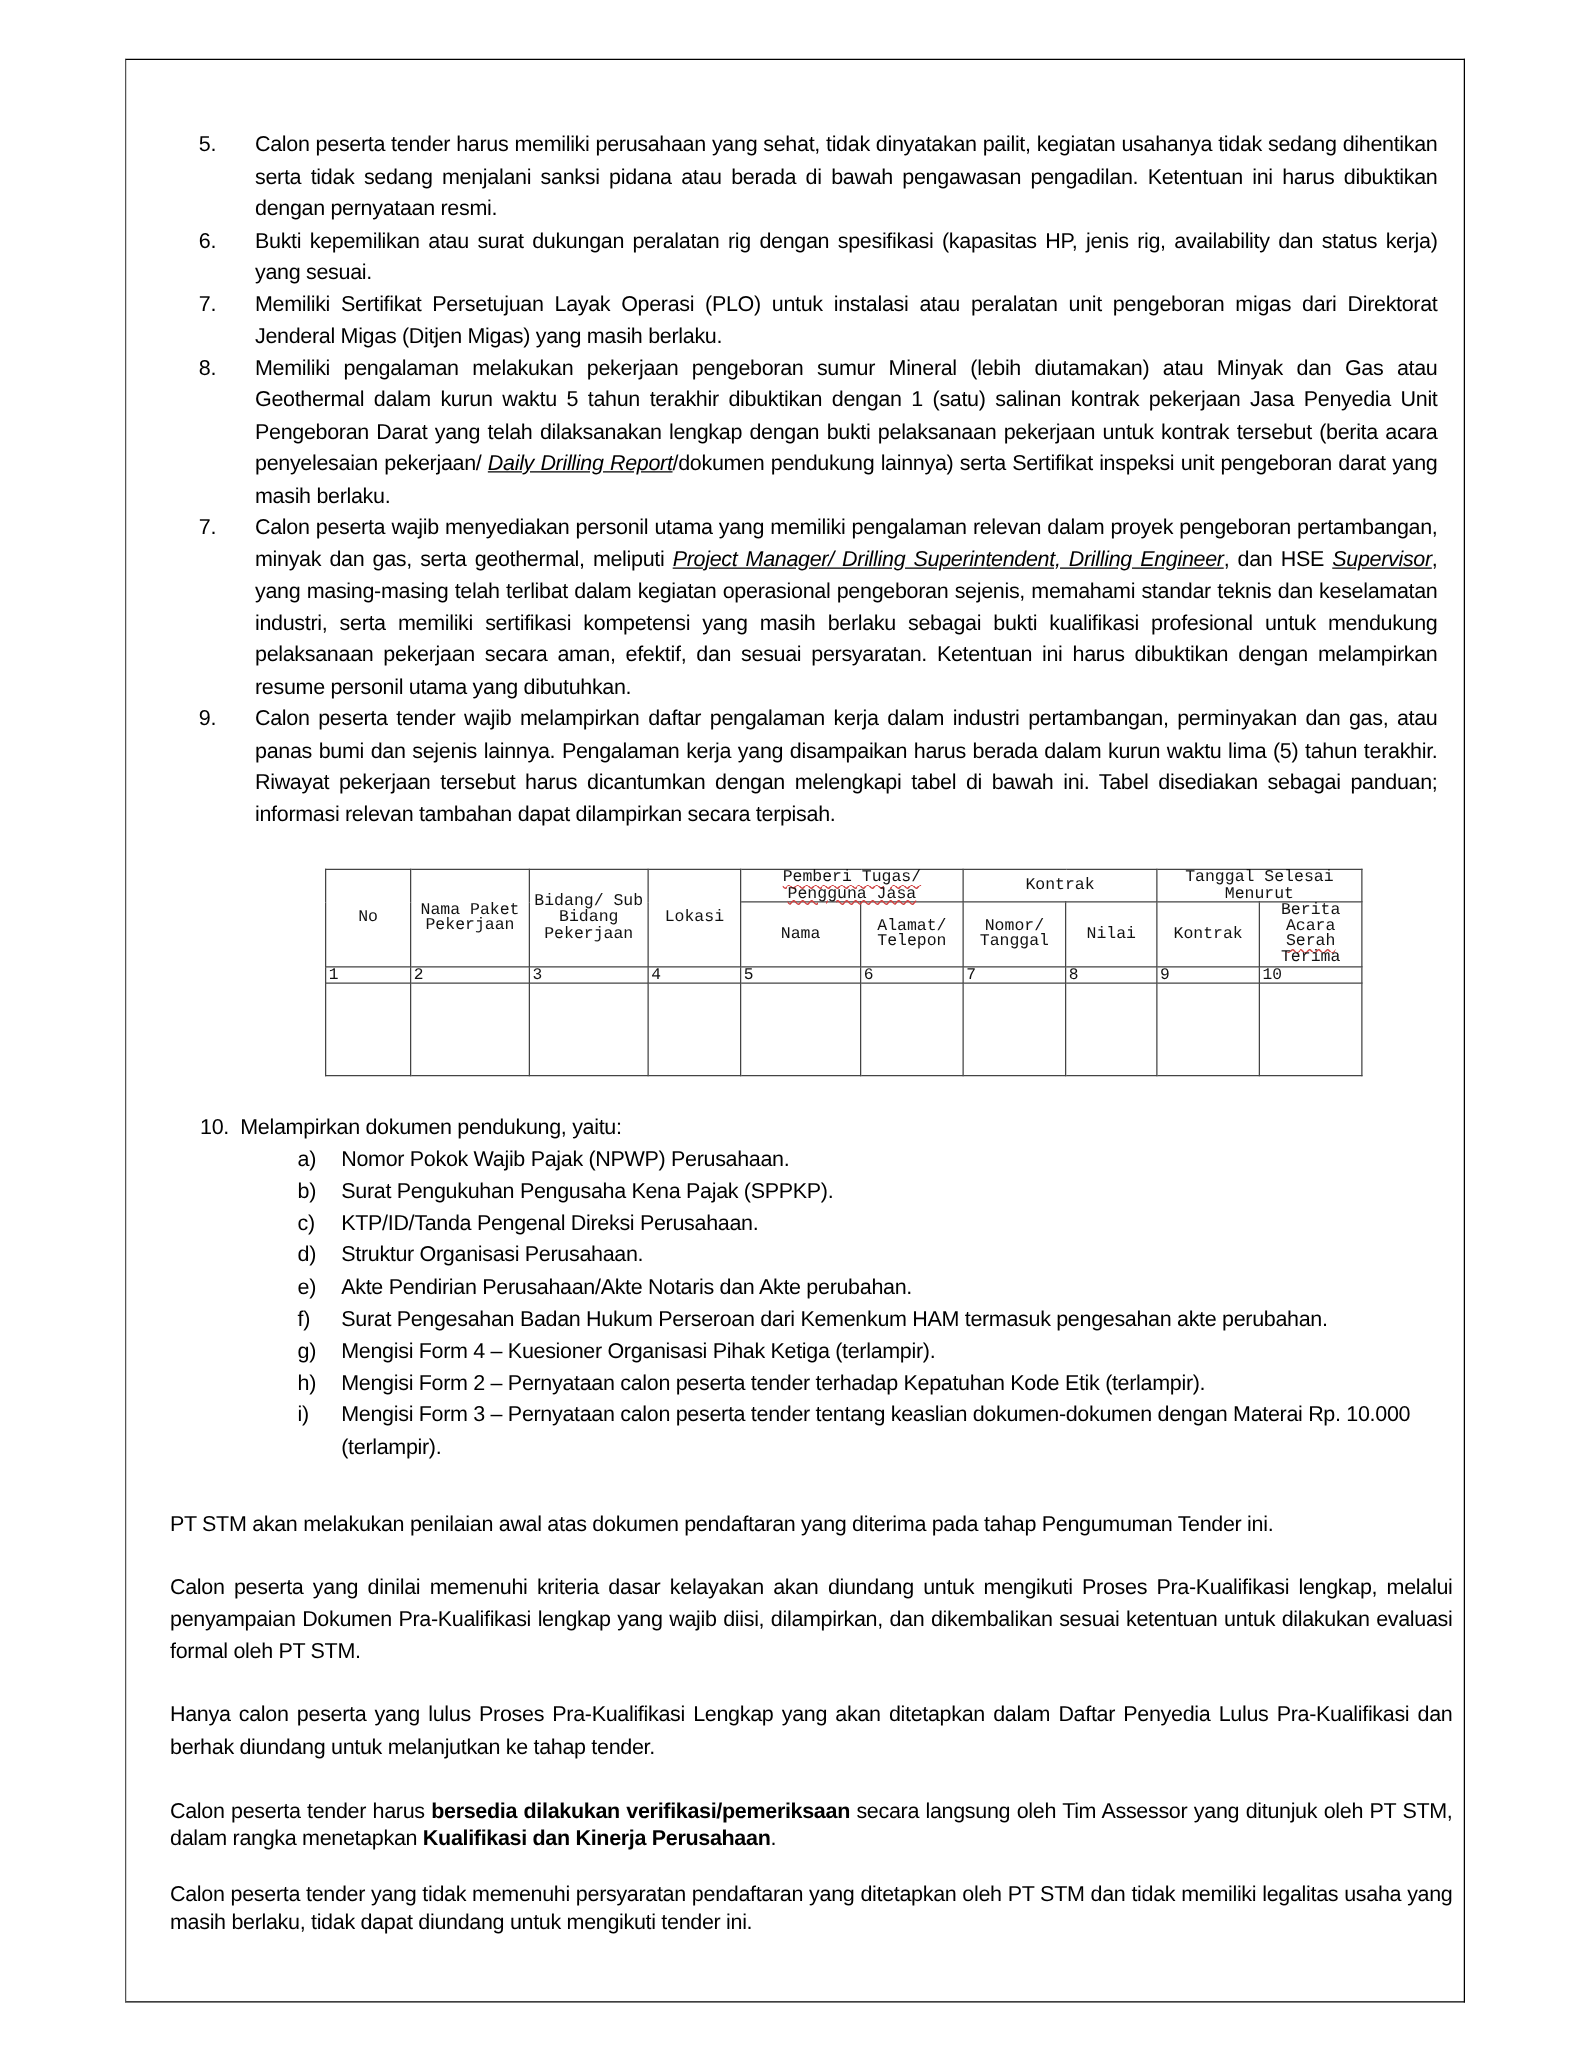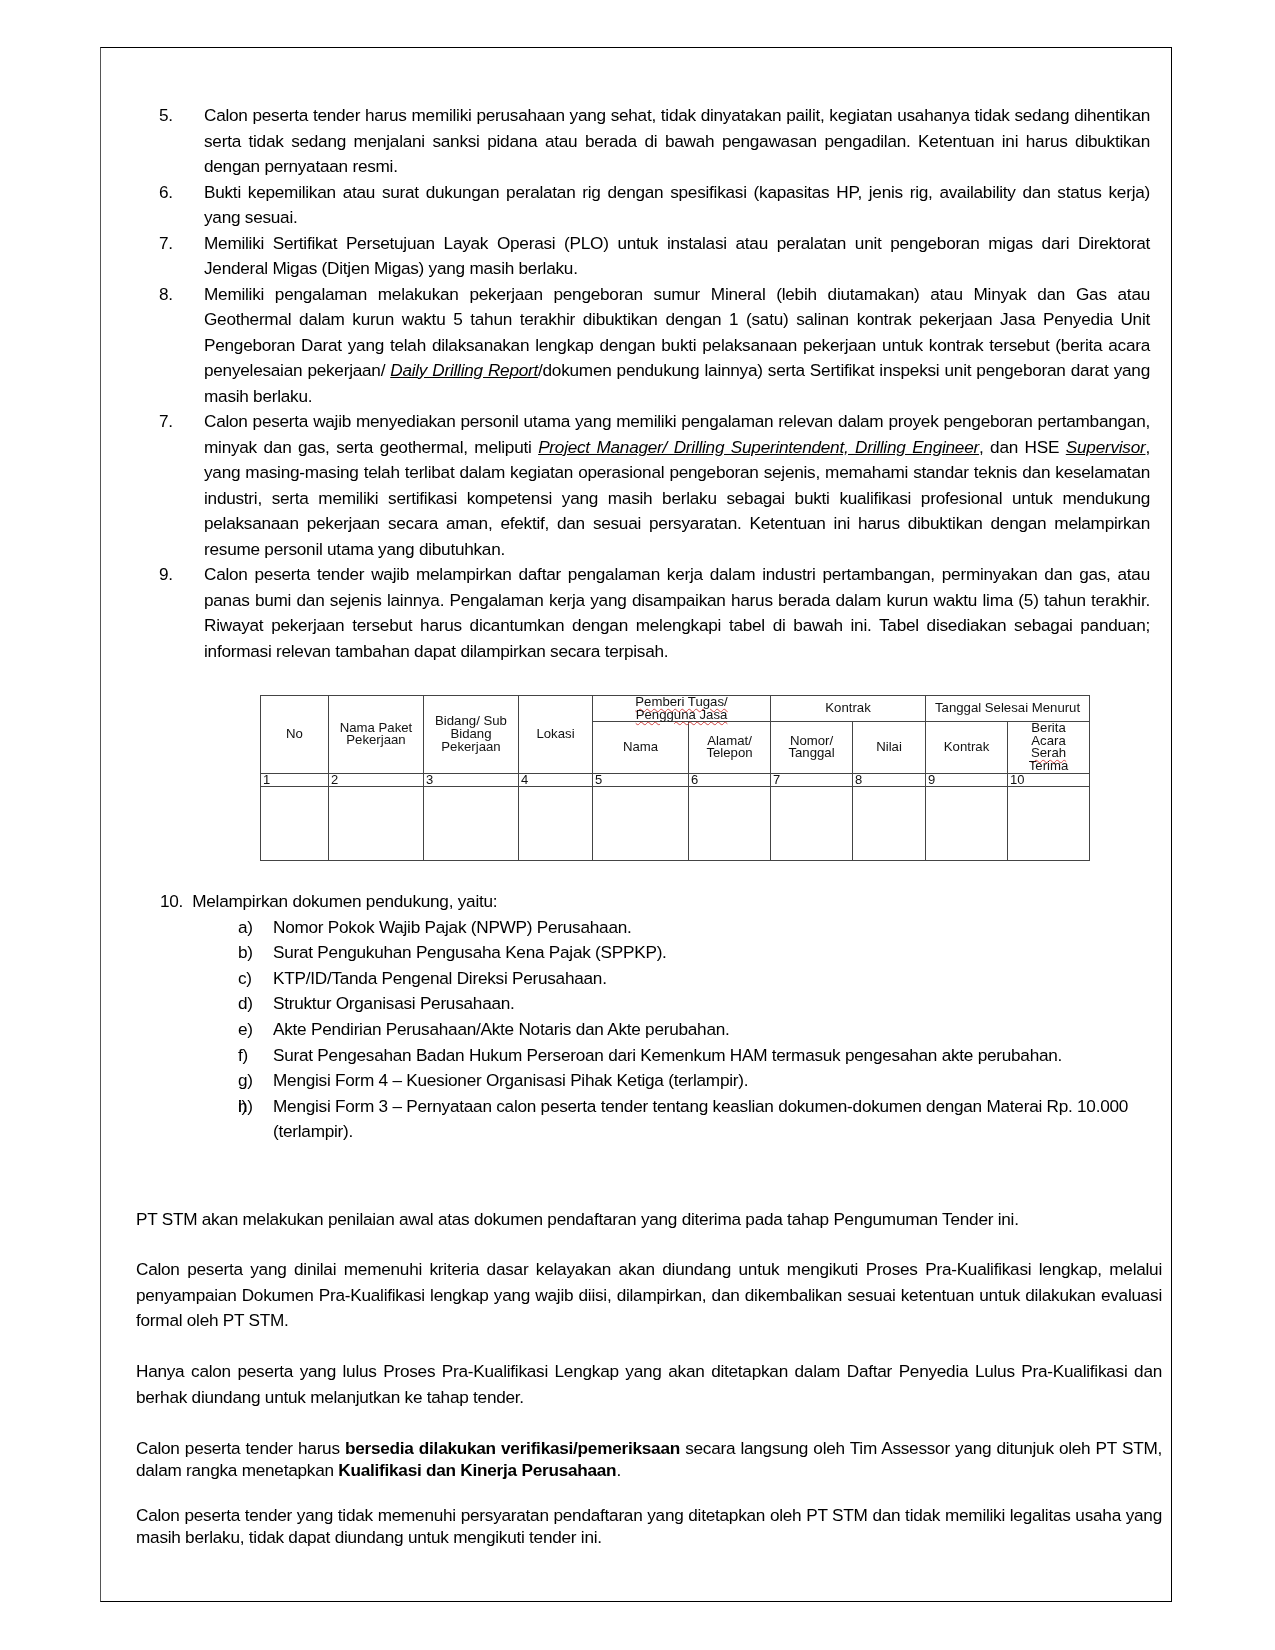--- a/index.html
+++ b/index.html
@@ -66,20 +66,21 @@
       font-size: 13.2px;
       line-height: 12.6px;
       color: #111;
       table-layout: fixed;
     }
     table.exp th, table.exp td {
       border: 1.2px solid #444;
       vertical-align: middle;
       font-weight: normal;
       padding: 0 2px;
+      font-family: Liberation Mono, monospace;
     }
     table.exp .squig {
       text-decoration: underline wavy #d04040;
       text-decoration-thickness: 1px;
       text-underline-offset: 2px;
     }
     table.exp tr.idx td { height: 12px; line-height: 12px; font-size: 13px; }
     table.exp tr.blank td { height: 73px; }
 
     .item10 {
@@ -233,21 +234,21 @@
 <div class="item10">
   <span class="head"><span>10.</span>&nbsp;&nbsp;<span>Melampirkan dokumen pendukung, yaitu:</span></span>
   <ul class="alpha">
     <li><span class="let">a)</span><span>Nomor Pokok Wajib Pajak (NPWP) Perusahaan.</span></li>
     <li><span class="let">b)</span><span>Surat Pengukuhan Pengusaha Kena Pajak (SPPKP).</span></li>
     <li><span class="let">c)</span><span>KTP/ID/Tanda Pengenal Direksi Perusahaan.</span></li>
     <li><span class="let">d)</span><span>Struktur Organisasi Perusahaan.</span></li>
     <li><span class="let">e)</span><span>Akte Pendirian Perusahaan/Akte Notaris dan Akte perubahan.</span></li>
     <li><span class="let">f)</span><span>Surat Pengesahan Badan Hukum Perseroan dari Kemenkum HAM termasuk pengesahan akte perubahan.</span></li>
     <li><span class="let">g)</span><span>Mengisi Form 4 – Kuesioner Organisasi Pihak Ketiga (terlampir).</span></li>
-    <li><span class="let">h)</span></li>
+    <li><span class="let">h)</span><span>Mengisi Form 2 – Pernyataan calon peserta tender terhadap Kepatuhan Kode Etik (terlampir).</span></li>
     <li><span class="let">i)</span><span>Mengisi Form 3 – Pernyataan calon peserta tender tentang keaslian dokumen-dokumen dengan Materai Rp. 10.000 (terlampir).</span></li>
   </ul>
 </div>
 
 <div class="paras">
   <p class="p1">PT STM akan melakukan penilaian awal atas dokumen pendaftaran yang diterima pada tahap Pengumuman Tender ini.</p>
   <p class="p2">Calon peserta yang dinilai memenuhi kriteria dasar kelayakan akan diundang untuk mengikuti Proses Pra-Kualifikasi lengkap, melalui penyampaian Dokumen Pra-Kualifikasi lengkap yang wajib diisi, dilampirkan, dan dikembalikan sesuai ketentuan untuk dilakukan evaluasi formal oleh PT STM.</p>
   <p class="p3">Hanya calon peserta yang lulus Proses Pra-Kualifikasi Lengkap yang akan ditetapkan dalam Daftar Penyedia Lulus Pra-Kualifikasi dan berhak diundang untuk melanjutkan ke tahap tender.</p>
   <p class="p4"><span>Calon peserta tender harus </span><b>bersedia dilakukan verifikasi/pemeriksaan</b><span> secara langsung oleh Tim Assessor yang ditunjuk oleh PT STM, dalam rangka menetapkan </span><b>Kualifikasi dan Kinerja Perusahaan</b><span>.</span></p>
   <p class="p5">Calon peserta tender yang tidak memenuhi persyaratan pendaftaran yang ditetapkan oleh PT STM dan tidak memiliki legalitas usaha yang masih berlaku, tidak dapat diundang untuk mengikuti tender ini.</p>

